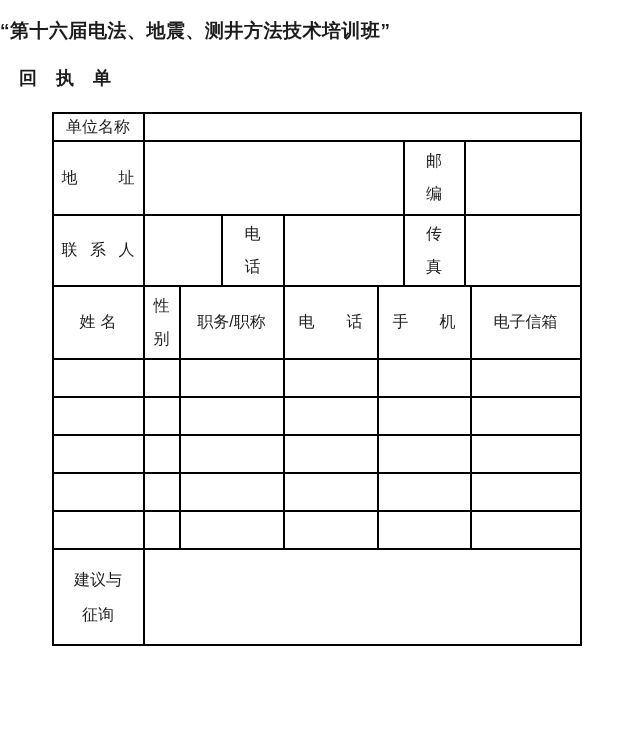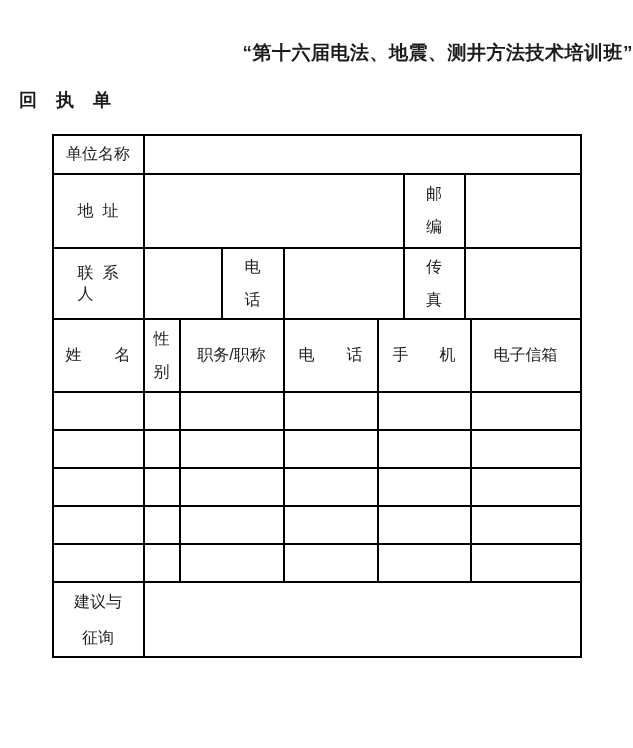--- a/index.html
+++ b/index.html
@@ -7,22 +7,22 @@
   body {
     width: 633px;
     height: 748px;
     font-family: "Liberation Sans", sans-serif;
     color: #1c1c1c;
     overflow: hidden;
   }
   .page { width: 633px; height: 748px; background: #fff; }
 
   .doc-title {
-    margin-top: 40px;
-    text-align: right;
+    margin-top: 18px;
+    text-align: left;
     font-size: 19px;
     font-weight: 600;
     letter-spacing: 0.5px;
     line-height: 26px;
     color: #1c1c1c;
   }
   .doc-subtitle {
     margin-top: 21px;
     font-size: 18px;
     font-weight: 600;
@@ -40,38 +40,38 @@
     width: 528px;
   }
   table.reply-form td {
     border: 2px solid #000;
     font-size: 16px;
     vertical-align: middle;
     padding: 0;
     overflow: hidden;
   }
   
-  tr.r-unit     { height: 39px; }
+  tr.r-unit     { height: 28px; }
   tr.r-address  { height: 74px; }
   tr.r-contact  { height: 71px; }
   tr.r-header   { height: 73px; }
   tr.r-data     { height: 38px; }
-  tr.r-suggest  { height: 75px; }
+  tr.r-suggest  { height: 96px; }
   tr.r-remarks  { height: 37px; }
 
   .lbl-center { text-align: center; }
 
   .lbl-justify {
     display: block;
     width: 100%;
     text-align: justify;
     text-align-last: justify;
-    padding: 0 24px;
-  }
-  .pad-wide  { padding: 0 12px; }
+    padding: 0 8px;
+  }
+  .pad-wide  { padding: 0 26px; }
   .pad-head  { padding: 0 14px; }
 
   .lbl-stack {
     display: block;
     width: 100%;
     white-space: pre-line;
     text-align: center;
     line-height: 2.05;
   }
   .lbl-stack-loose { line-height: 2.2; }

